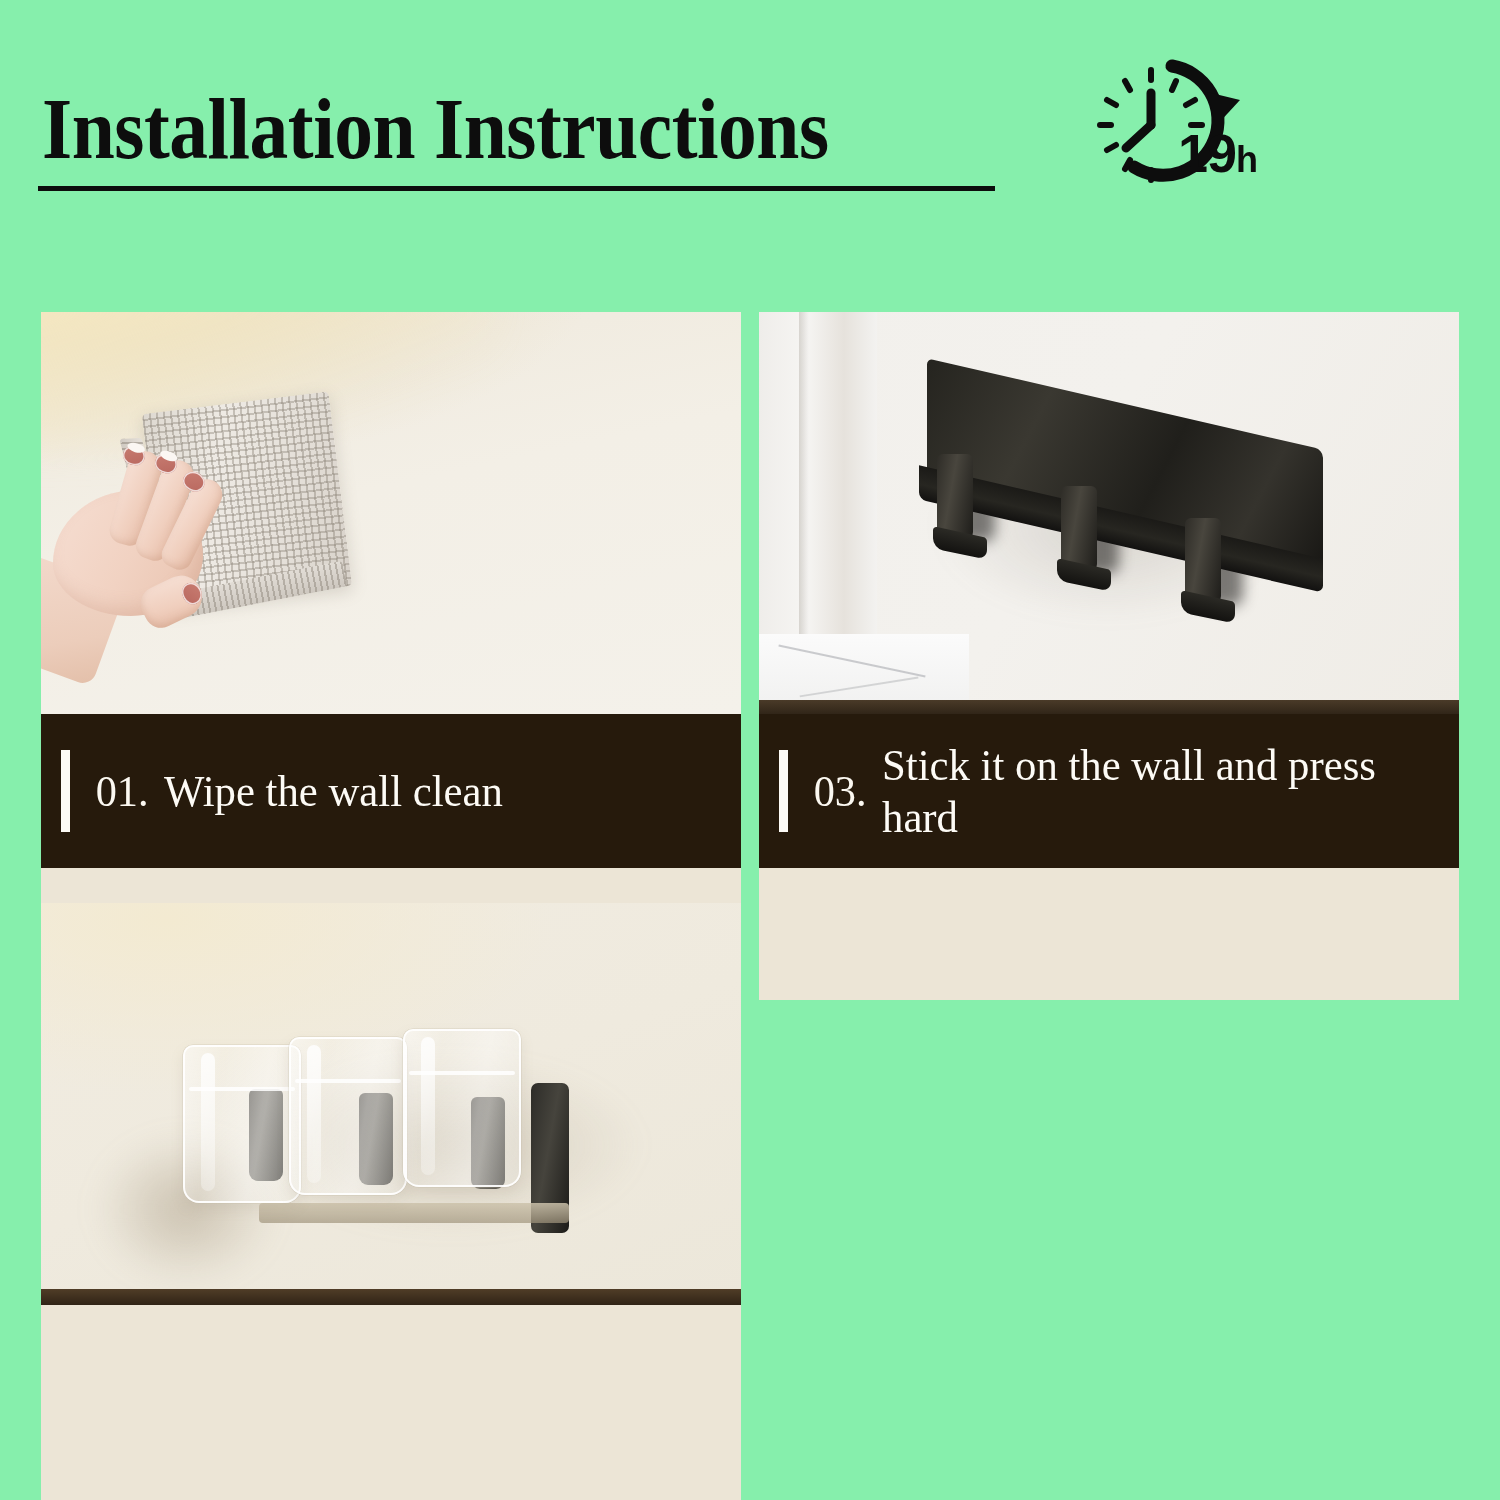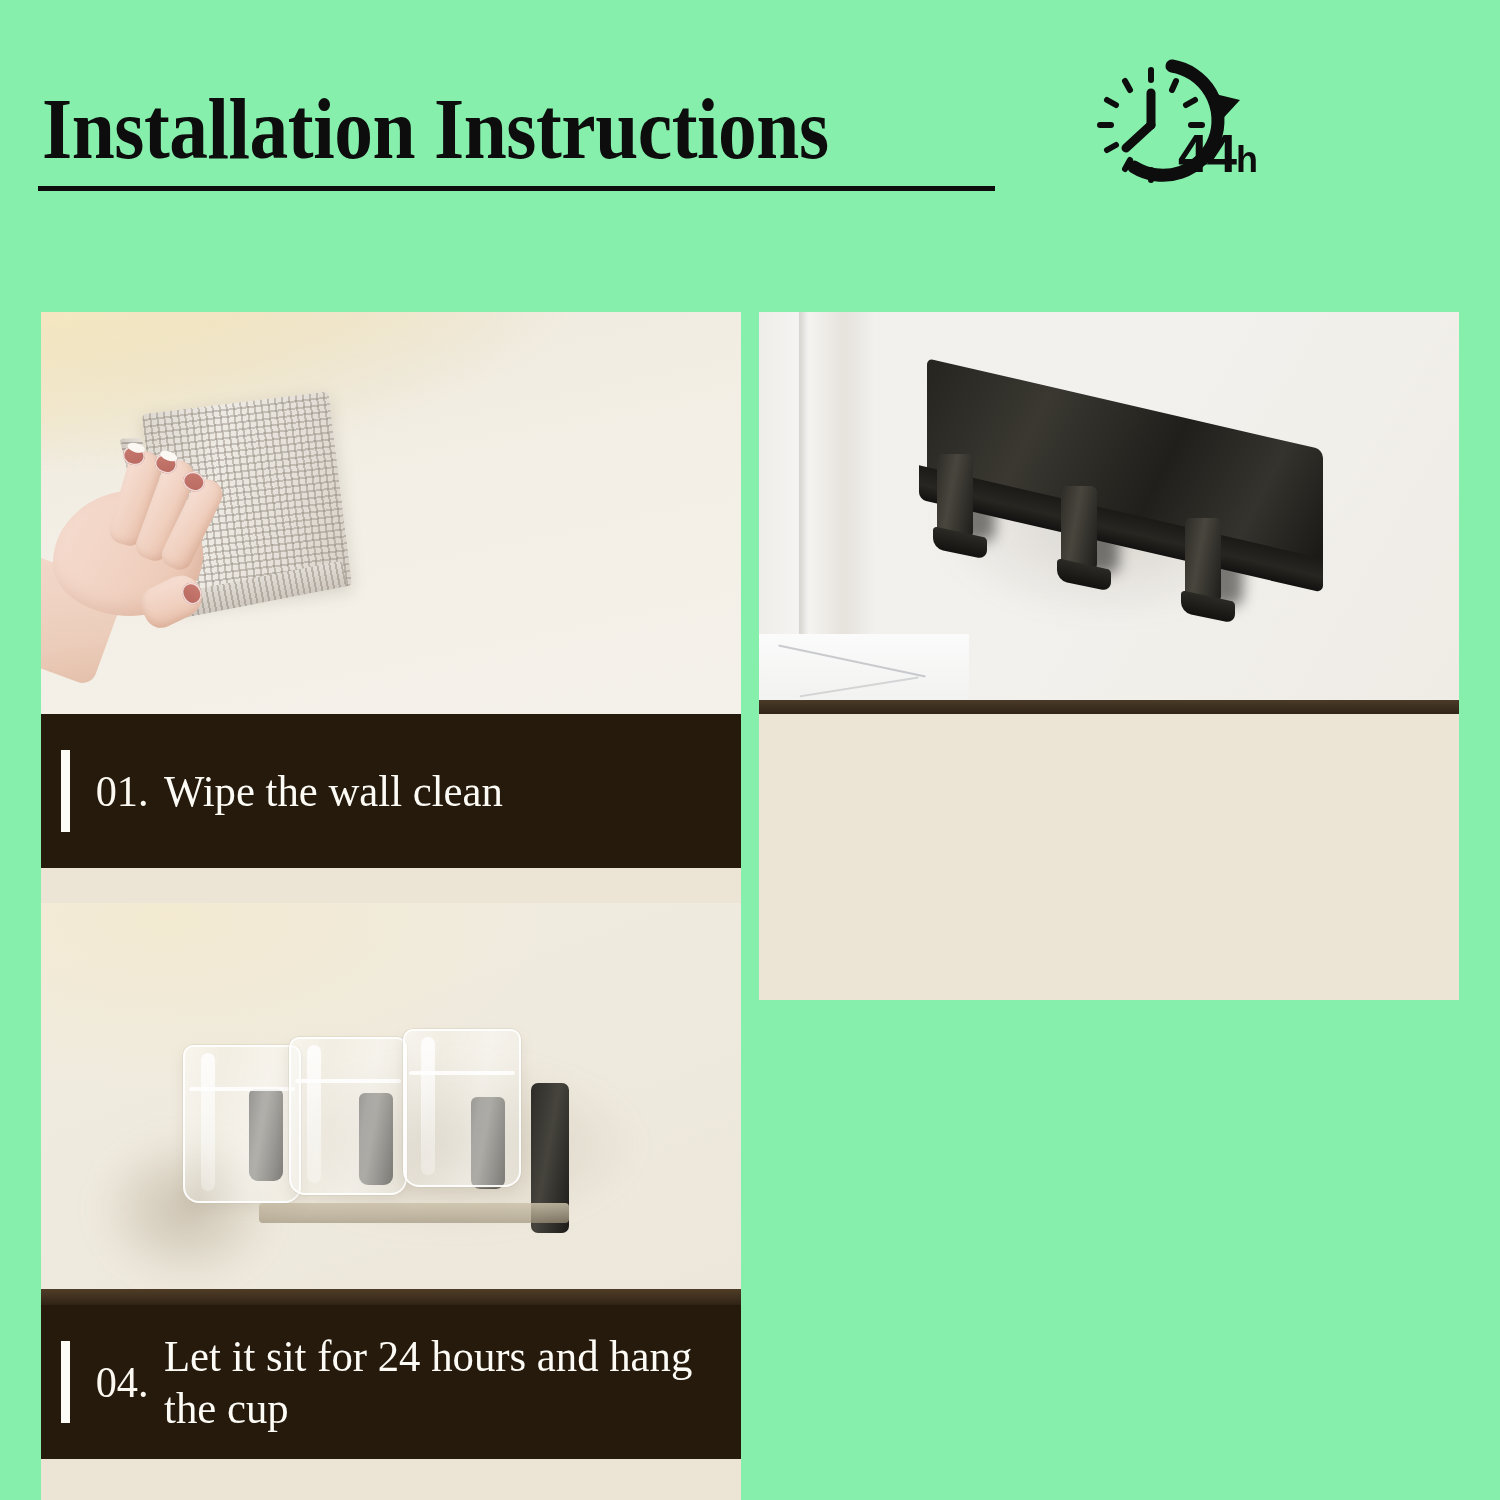--- a/index.html
+++ b/index.html
@@ -437,21 +437,21 @@
           <line x1="108" y1="33" x2="104" y2="42"></line>
           <line x1="127" y1="52" x2="118" y2="57"></line>
           <line x1="134" y1="77" x2="123" y2="77"></line>
         </g>
 
         <g stroke="#0d0d0d" stroke-width="9" stroke-linecap="round" fill="none">
           <line x1="83" y1="77" x2="83" y2="45"></line>
           <line x1="83" y1="77" x2="58" y2="100"></line>
         </g>
       </svg>
-      <div id="clock-24h"><span>44</span><span class="h-small">h</span></div>
+      <div id="clock-24h"><span>19</span><span class="h-small">h</span></div>
     </div>
   </div>
 
   <div id="steps-grid">
 
     <div class="step-card">
       <div class="photo">
         <div class="wall-a"></div>
 
         <div class="p1-cloth">
@@ -497,20 +497,25 @@
         <div class="p3-hook-blur" style="left:444px; top:202px;"></div>
 
         <div class="p3-plate"></div>
         <div class="p3-base"></div>
 
         <div class="p3-hook" style="left:178px; top:142px;"></div>
         <div class="p3-hook" style="left:302px; top:174px;"></div>
         <div class="p3-hook" style="left:426px; top:206px;"></div>
       </div>
 
+      <div class="caption two-line">
+        <div class="caption-accent"></div>
+        <div class="caption-num">03.</div>
+        <div class="caption-text">Stick it on the wall and press hard</div>
+      </div>
     </div>
 
     <div class="step-card">
       <div class="photo">
         <div class="wall-d"></div>
         <div class="p4-shadow-soft"></div>
         <div class="p4-shadow-cast"></div>
         <div class="p4-counter"></div>
 
         <div class="p4-plate"></div>
@@ -518,21 +523,16 @@
 
         <div class="p4-tab" style="left:208px; top:186px;"></div>
         <div class="p4-tab" style="left:318px; top:190px;"></div>
         <div class="p4-tab" style="left:430px; top:194px;"></div>
 
         <div class="p4-glass" style="left:142px; top:142px;"></div>
         <div class="p4-glass" style="left:248px; top:134px;"></div>
         <div class="p4-glass" style="left:362px; top:126px;"></div>
       </div>
 
-      <div class="caption two-line">
-        <div class="caption-accent"></div>
-        <div class="caption-num">04.</div>
-        <div class="caption-text">Let it sit for 24 hours and hang the cup</div>
-      </div>
     </div>
 
   </div>
 </div>
 
 </body></html>

